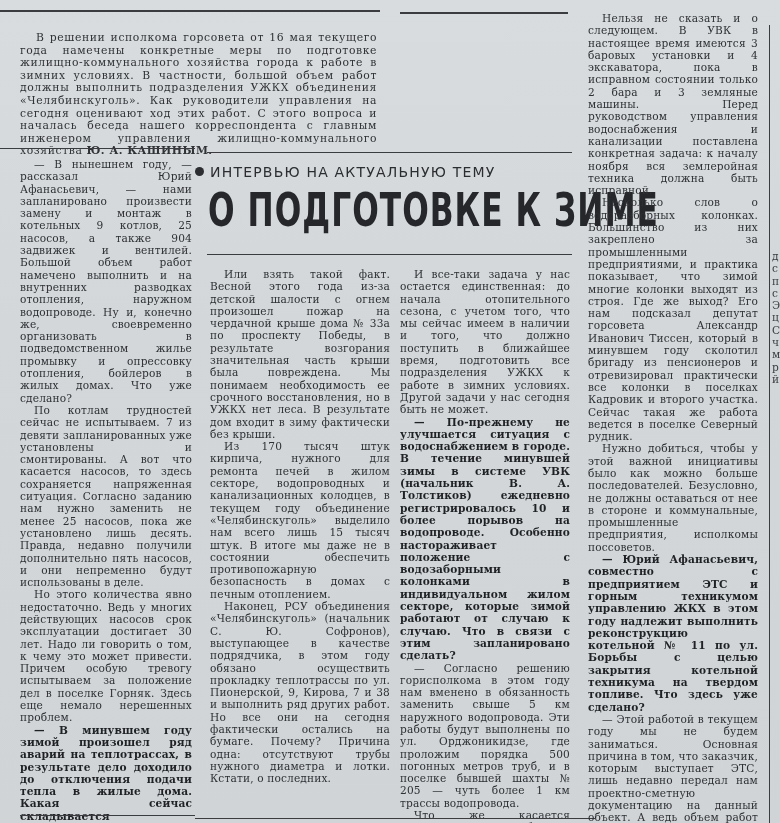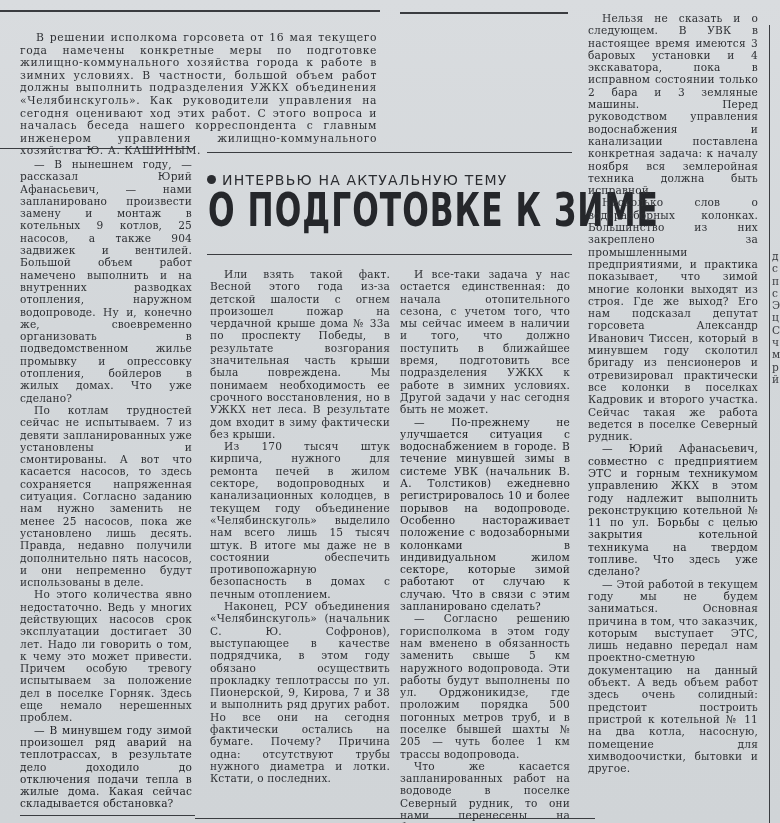--- a/index.html
+++ b/index.html
@@ -14,30 +14,30 @@
       position: absolute; left: 0; top: 0; width: 780px; height: 823px;
       background: linear-gradient(180deg, #d9dcdf 0%, #d3d7da 40%, #d0d4d7 100%);
     }
     .rule { position: absolute; background: #3a3c40; height: 2px; }
     .vrule { position: absolute; background: #3a3c40; width: 1px; }
     .col {
       position: absolute; font-size: 10.6px; line-height: 12.3px;
       text-align: justify; letter-spacing: 0.15px; color: #2e3034;
     }
     .col p { margin: 0; text-indent: 14px; }
-    .col p.b { font-weight: normal; color: #1f2125; }
+    .col p.b { font-weight: bold; color: #1f2125; }
     .lead {
       position: absolute; left: 20px; top: 32px; width: 357px;
       font-size: 10.8px; line-height: 12.6px; text-align: justify; text-indent: 16px;
       letter-spacing: 0.6px; color: #303236;
     }
-    .lead .name { font-weight: normal; letter-spacing: 0.5px; }
+    .lead .name { font-weight: bold; letter-spacing: 0.5px; }
     .rubric {
-      position: absolute; left: 207px; top: 164px; font-size: 14px; letter-spacing: 1.2px;
-      color: #2b2d31; font-family: "DejaVu Sans", sans-serif; margin-top: 8px;
+      position: absolute; left: 195px; top: 164px; font-size: 14px; letter-spacing: 1.2px;
+      color: #2b2d31; font-family: "DejaVu Sans", sans-serif;
     }
     .rubric .dot { display: inline-block; width: 9px; height: 9px; border-radius: 50%; background: #2b2d31; margin-right: 6px; vertical-align: 1px; }
     .headline {
       position: absolute; left: 208px; top: 183px; font-family: "DejaVu Sans", sans-serif;
       font-weight: bold; font-size: 46px; letter-spacing: 1.5px; color: #25272b;
       transform: scaleX(0.68); transform-origin: left top; white-space: nowrap;
     }
     .stub { position: absolute; font-size: 10.6px; line-height: 12.3px; color: #3a3c40; white-space: pre; }
   </style>
 </head>
@@ -82,20 +82,21 @@
     <p>И все-таки задача у нас остается единственная: до начала отопительного сезона, с учетом того, что мы сейчас имеем в наличии и того, что должно поступить в ближайшее время, подготовить все подразделения УЖКХ к работе в зимних условиях. Другой задачи у нас сегодня быть не может.</p>
     <p class="b">— По-прежнему не улучшается ситуация с водоснабжением в городе. В течение минувшей зимы в системе УВК (начальник В. А. Толстиков) ежедневно регистрировалось 10 и более порывов на водопроводе. Особенно настораживает положение с водозаборными колонками в индивидуальном жилом секторе, которые зимой работают от случаю к случаю. Что в связи с этим запланировано сделать?</p>
     <p>— Согласно решению горисполкома в этом году нам вменено в обязанность заменить свыше 5 км наружного водопровода. Эти работы будут выполнены по ул. Орджоникидзе, где проложим порядка 500 погонных метров труб, и в поселке бывшей шахты № 205 — чуть более 1 км трассы водопровода.</p>
     <p>Что же касается запланированных работ на водоводе в поселке Северный рудник, то они нами перенесены на будущий год. Вызвано это тем, что трасса водопровода проходит по коллективным садам и сейчас там не представляется возможным вести земляные работы. Очевидно, будет обводная трасса.</p>
   </div>
   <div class="rule" style="left:195px;top:818px;width:400px;height:1px;"></div>
 
   <div class="col" style="left:588px;top:12px;width:170px;">
     <p>Нельзя не сказать и о следующем. В УВК в настоящее время имеются 3 баровых установки и 4 экскаватора, пока в исправном состоянии только 2 бара и 3 земляные машины. Перед руководством управления водоснабжения и канализации поставлена конкретная задача: к началу ноября вся землеройная техника должна быть исправной.</p>
     <p>Несколько слов о водоразборных колонках. Большинство из них закреплено за промышленными предприятиями, и практика показывает, что зимой многие колонки выходят из строя. Где же выход? Его нам подсказал депутат горсовета Александр Иванович Тиссен, который в минувшем году сколотил бригаду из пенсионеров и отревизировал практически все колонки в поселках Кадровик и второго участка. Сейчас такая же работа ведется в поселке Северный рудник.</p>
+    <p>Нужно добиться, чтобы у этой важной инициативы было как можно больше последователей. Безусловно, не должны оставаться от нее в стороне и коммунальные, промышленные предприятия, исполкомы поссоветов.</p>
     <p class="b">— Юрий Афанасьевич, совместно с предприятием ЭТС и горным техникумом управлению ЖКХ в этом году надлежит выполнить реконструкцию котельной № 11 по ул. Борьбы с целью закрытия котельной техникума на твердом топливе. Что здесь уже сделано?</p>
     <p>— Этой работой в текущем году мы не будем заниматься. Основная причина в том, что заказчик, которым выступает ЭТС, лишь недавно передал нам проектно-сметную документацию на данный объект. А ведь объем работ здесь очень солидный: предстоит построить пристрой к котельной № 11 на два котла, насосную, помещение для химводоочистки, бытовки и другое.</p>
 
   </div>
 
   <div class="vrule" style="left:769px;top:25px;height:798px;"></div>
   <div class="stub" style="left:772px;top:250px;">д
 с
 п
 с

